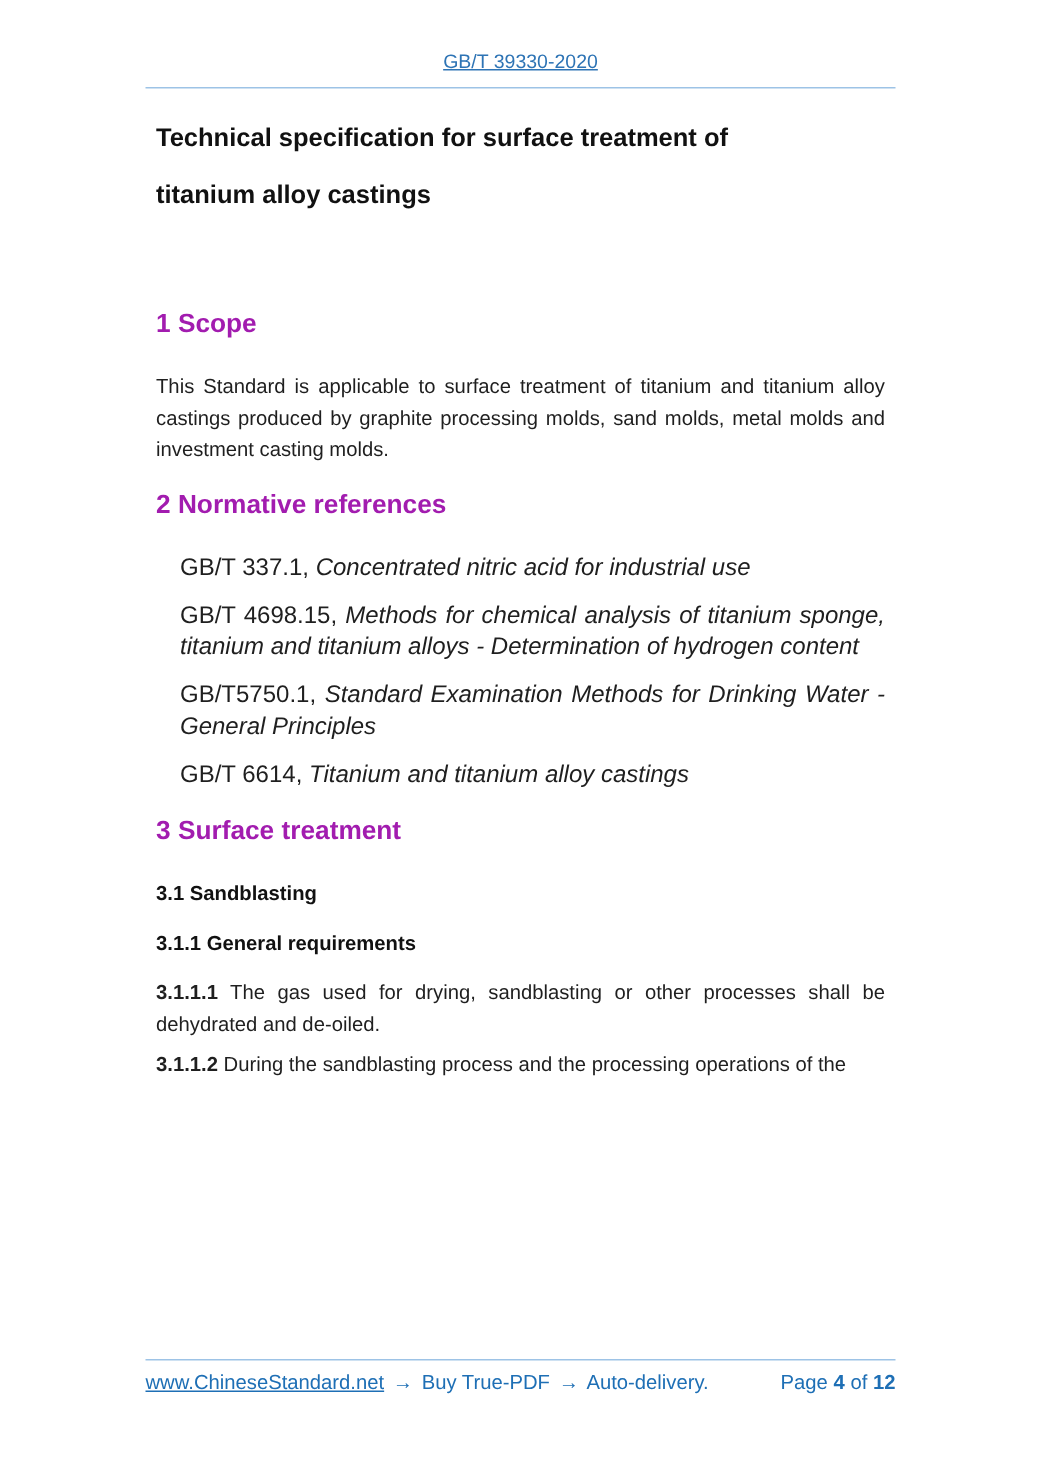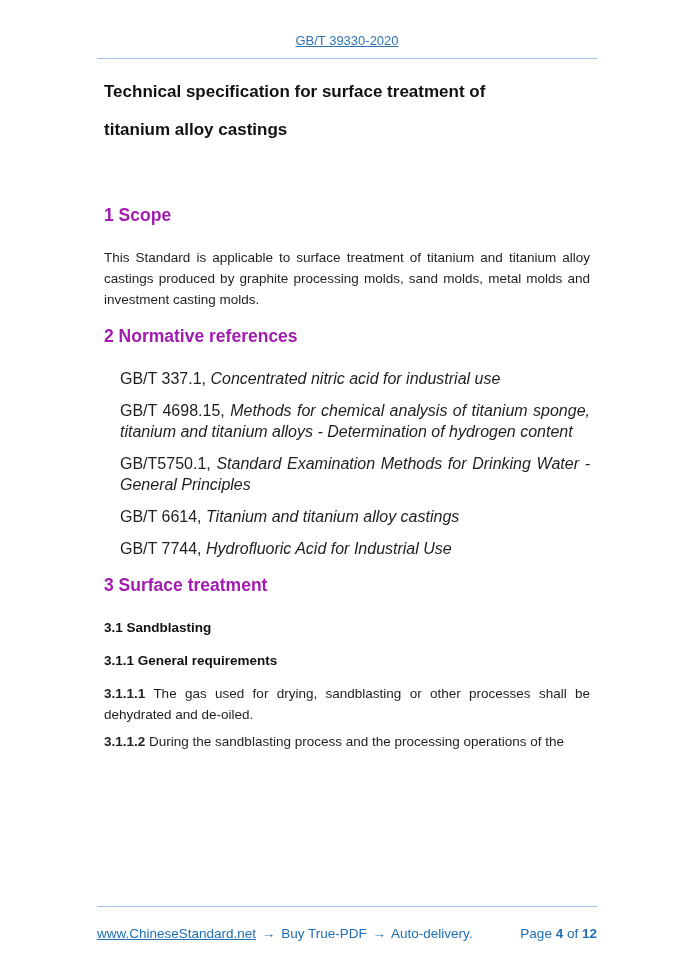--- a/index.html
+++ b/index.html
@@ -67,21 +67,21 @@
     text-align: justify;
   }
   .ref-title { font-style: italic; }
   .clause-num { font-weight: bold; }
   .footer {
     position: absolute;
     left: 97px;
     right: 96px;
     top: 906px;
     border-top: 1.5px solid var(--rule_blue, #9dc3e6);
-    padding-top: 18px;
+    padding-top: 6px;
     display: flex;
     justify-content: space-between;
     align-items: baseline;
     font-size: 13.5px;
     line-height: 18px;
     color: var(--footer_blue, #1e6fb5);
     white-space: nowrap;
   }
   .footer a {
     color: var(--footer_blue, #1e6fb5);
@@ -109,21 +109,20 @@
   <h2 class="sec-heading">1 Scope</h2>
   <p class="body-par">This Standard is applicable to surface treatment of titanium and titanium alloy castings produced by graphite processing molds, sand molds, metal molds and investment casting molds.</p>
 
   <h2 class="sec-heading">2 Normative references</h2>
 
   <div class="refs">
     <p class="ref-item"><span class="ref-code">GB/T 337.1,</span> <span class="ref-title">Concentrated nitric acid for industrial use</span></p>
     <p class="ref-item"><span class="ref-code">GB/T 4698.15,</span> <span class="ref-title">Methods for chemical analysis of titanium sponge, titanium and titanium alloys - Determination of hydrogen content</span></p>
     <p class="ref-item"><span class="ref-code">GB/T5750.1,</span> <span class="ref-title">Standard Examination Methods for Drinking Water - General Principles</span></p>
     <p class="ref-item"><span class="ref-code">GB/T 6614,</span> <span class="ref-title">Titanium and titanium alloy castings</span></p>
-    <p class="ref-item"><span class="ref-code">GB/T 7744,</span> <span class="ref-title">Hydrofluoric Acid for Industrial Use</span></p>
   </div>
 
   <h2 class="sec-heading">3 Surface treatment</h2>
   <h3 class="sub-heading">3.1 Sandblasting</h3>
   <h3 class="sub-heading">3.1.1 General requirements</h3>
 
   <p class="body-par"><span class="clause-num">3.1.1.1</span> <span>The gas used for drying, sandblasting or other processes shall be dehydrated and de-oiled.</span></p>
   <p class="body-par"><span class="clause-num">3.1.1.2</span> <span>During the sandblasting process and the processing operations of the</span></p>
 
 </div>

